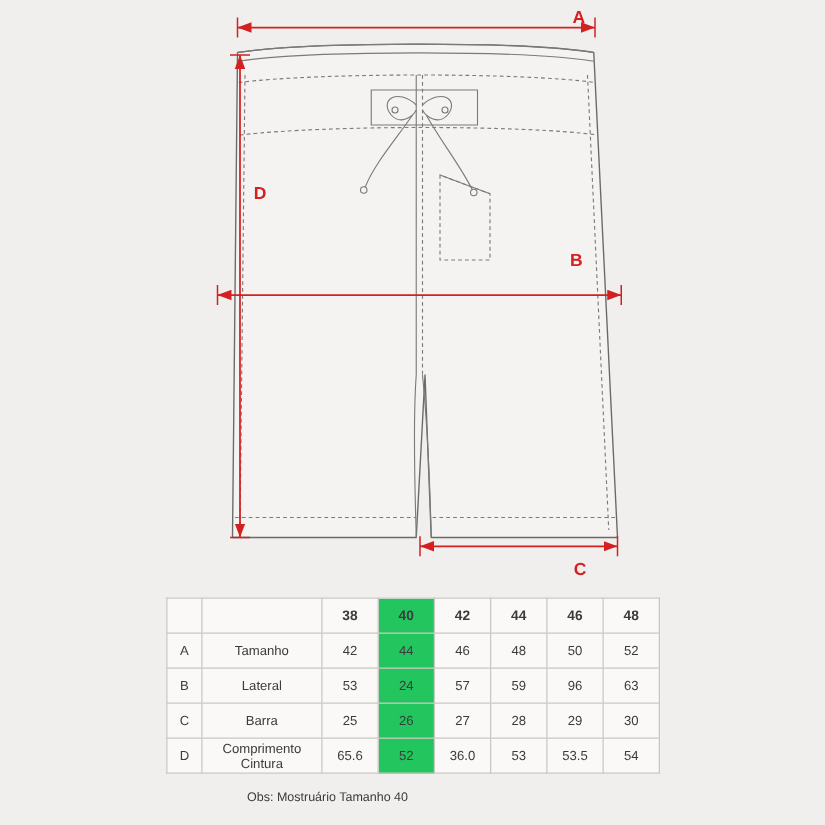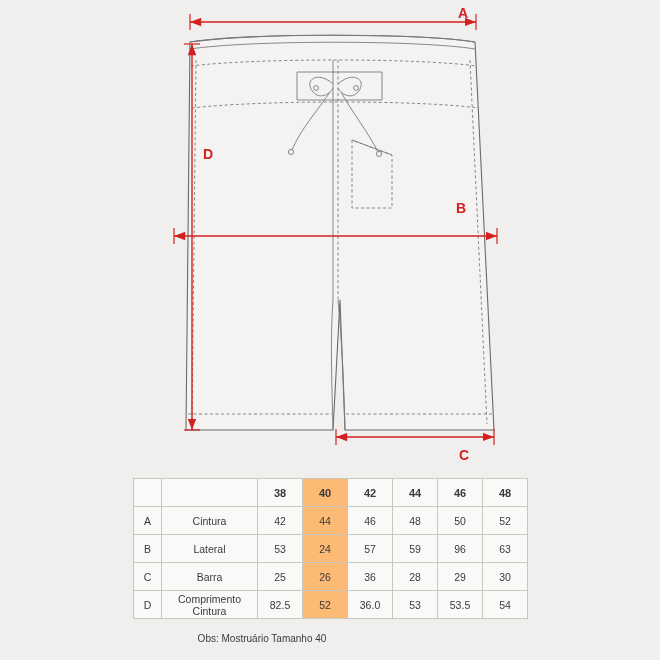--- a/index.html
+++ b/index.html
@@ -66,21 +66,21 @@
   td.rowletter {
     font-size: 10.5px;
     color: #3b3b3b;
   }
   td.rowname {
     text-align: left;
     padding-left: 10px;
     font-size: 10.5px;
   }
   .highlight-col {
-    background: #fdba74;
+    background: #22c55e;
   }
   .obs {
     position: absolute;
     left: 0;
     top: 633px;
     width: 524px;
     text-align: center;
     font-size: 10px;
     color: #3b3b3b;
   }
@@ -192,21 +192,21 @@
           <th class="highlight-col">40</th>
           <th>42</th>
           <th>44</th>
           <th>46</th>
           <th>48</th>
         </tr>
       </thead>
       <tbody>
         <tr>
           <td class="rowletter">A</td>
-          <td class="rowname">Cintura</td>
+          <td class="rowname">Tamanho</td>
           <td>42</td>
           <td class="highlight-col">44</td>
           <td>46</td>
           <td>48</td>
           <td>50</td>
           <td>52</td>
         </tr>
         <tr>
           <td class="rowletter">B</td>
           <td class="rowname">Lateral</td>
@@ -215,29 +215,29 @@
           <td>57</td>
           <td>59</td>
           <td>96</td>
           <td>63</td>
         </tr>
         <tr>
           <td class="rowletter">C</td>
           <td class="rowname">Barra</td>
           <td>25</td>
           <td class="highlight-col">26</td>
-          <td>36</td>
+          <td>27</td>
           <td>28</td>
           <td>29</td>
           <td>30</td>
         </tr>
         <tr>
           <td class="rowletter">D</td>
           <td class="rowname">Comprimento Cintura</td>
-          <td>82.5</td>
+          <td>65.6</td>
           <td class="highlight-col">52</td>
           <td>36.0</td>
           <td>53</td>
           <td>53.5</td>
           <td>54</td>
         </tr>
       </tbody>
     </table>
   </div>
 

